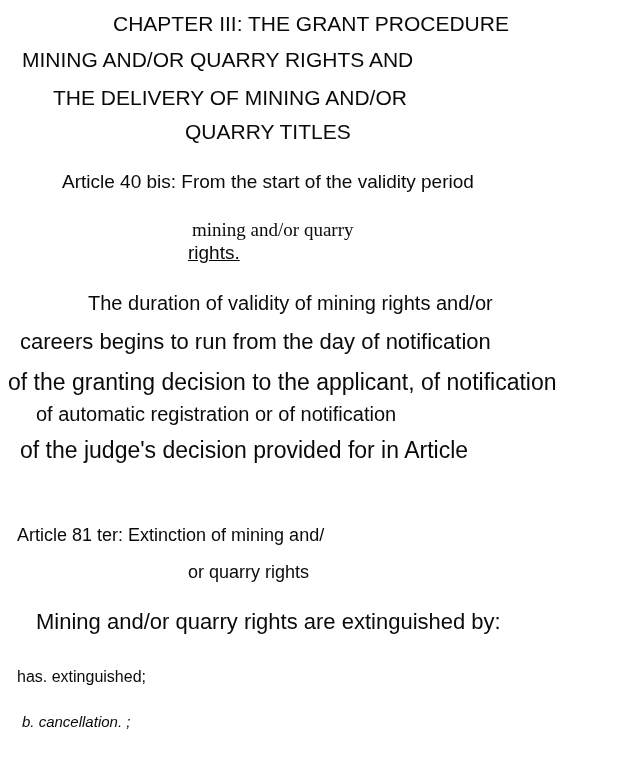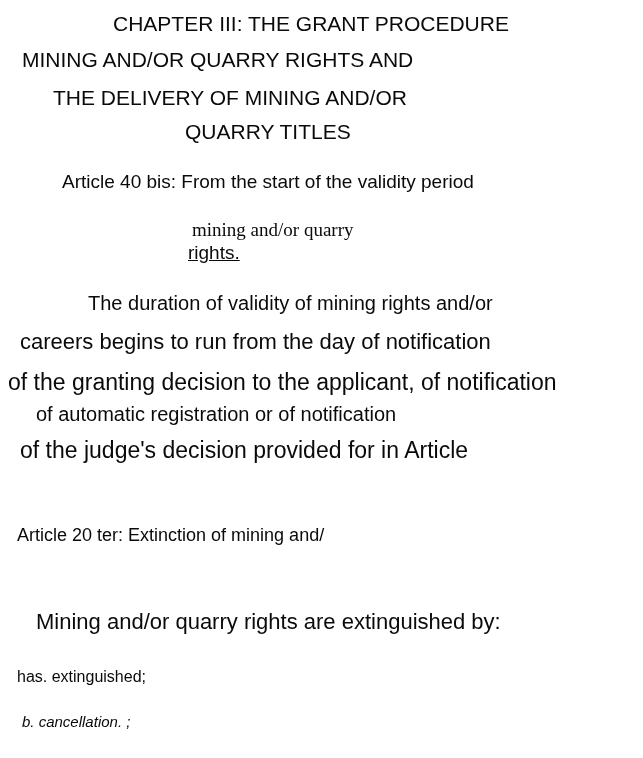--- a/index.html
+++ b/index.html
@@ -78,20 +78,21 @@
   <div class="line art-title a1">Article 40 bis: From the start of the validity period</div>
   <div class="line art-title a2">mining and/or quarry</div>
   <div class="line art-title a3">rights.</div>
 
   <div class="line body-line b2">careers begins to run from the day of notification</div>
   <div class="line body-line b1">The duration of validity of mining rights and/or</div>
   <div class="line body-line b3">of the granting decision to the applicant, of notification</div>
   <div class="line body-line b4">of automatic registration or of notification</div>
   <div class="line body-line b5">of the judge's decision provided for in Article</div>
 
-  <div class="line t1">Article 20 ter: Extinction of mining and/</div>
+  <div class="line t1">Article 81 ter: Extinction of mining and/</div>
+  <div class="line t2">or quarry rights</div>
 
   <div class="line e1">Mining and/or quarry rights are extinguished by:</div>
 
   <div class="line li1">has. extinguished;</div>
   <div class="line li2">b. cancellation. ;</div>
 
 </div>
 
 </body></html>

